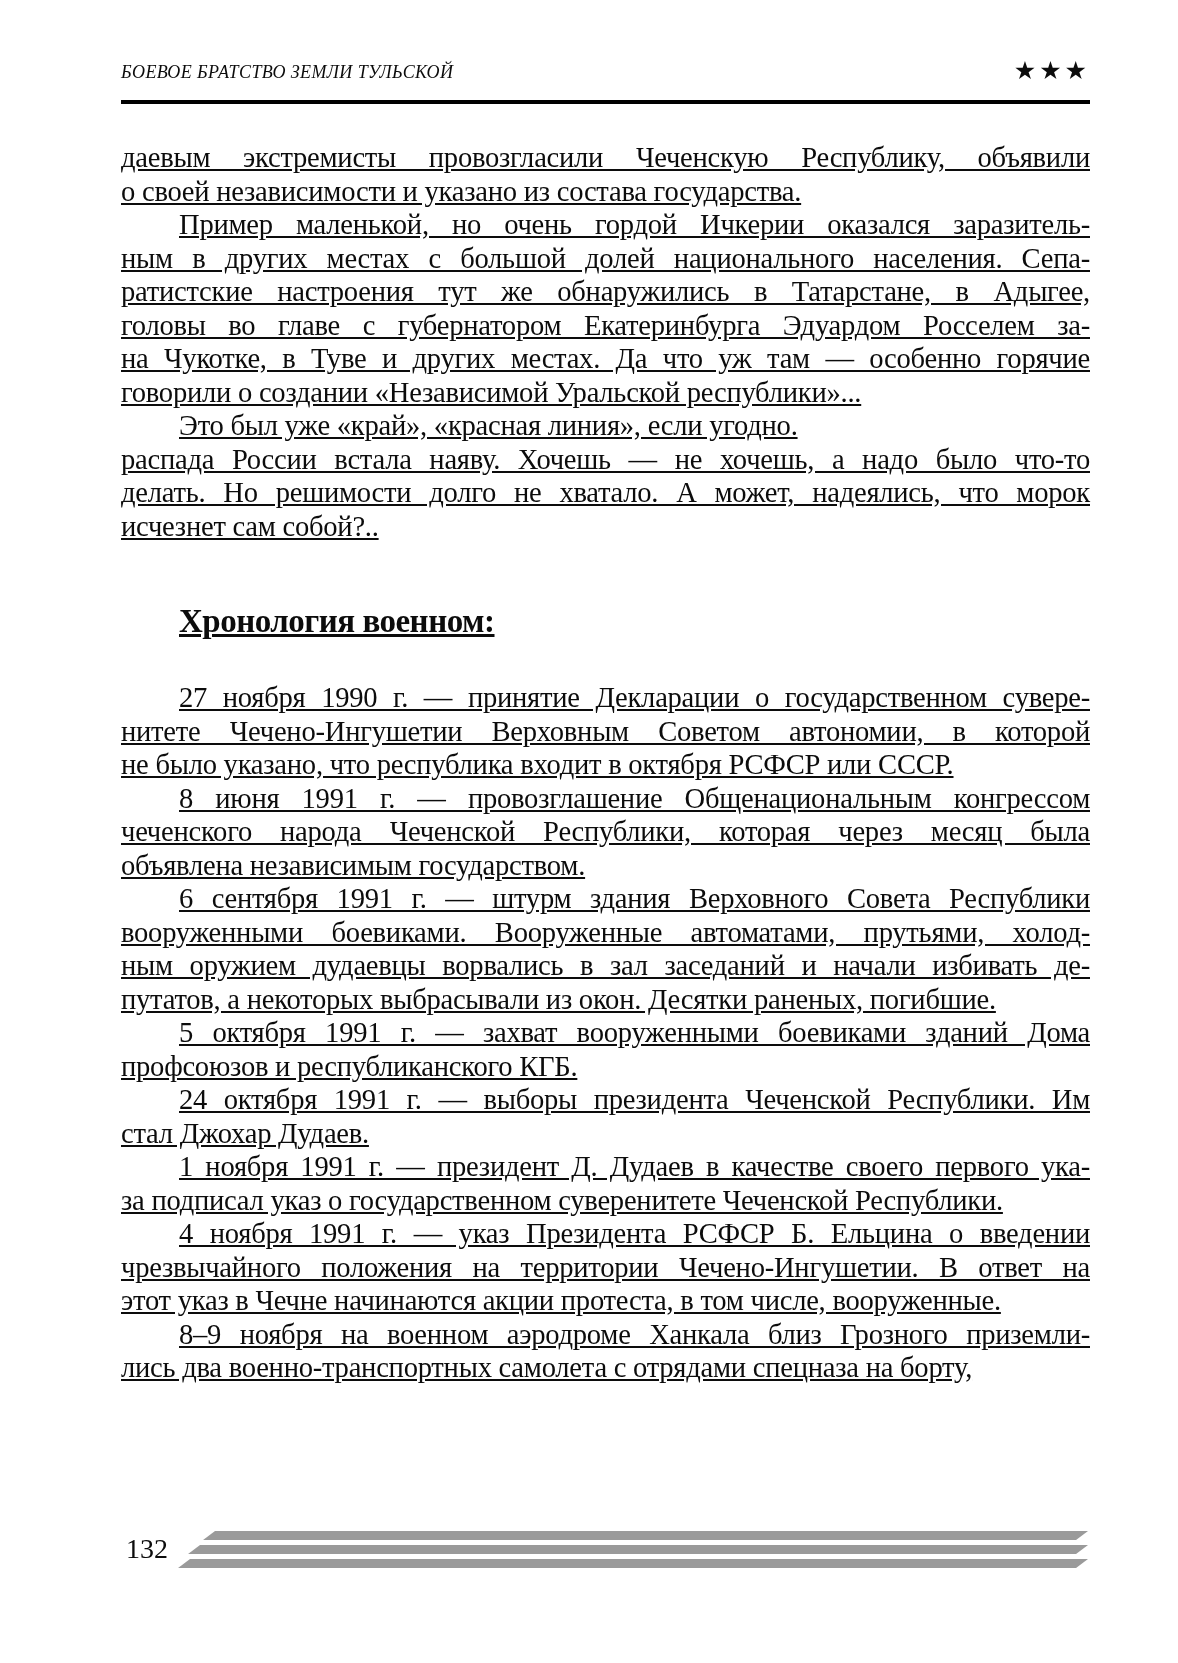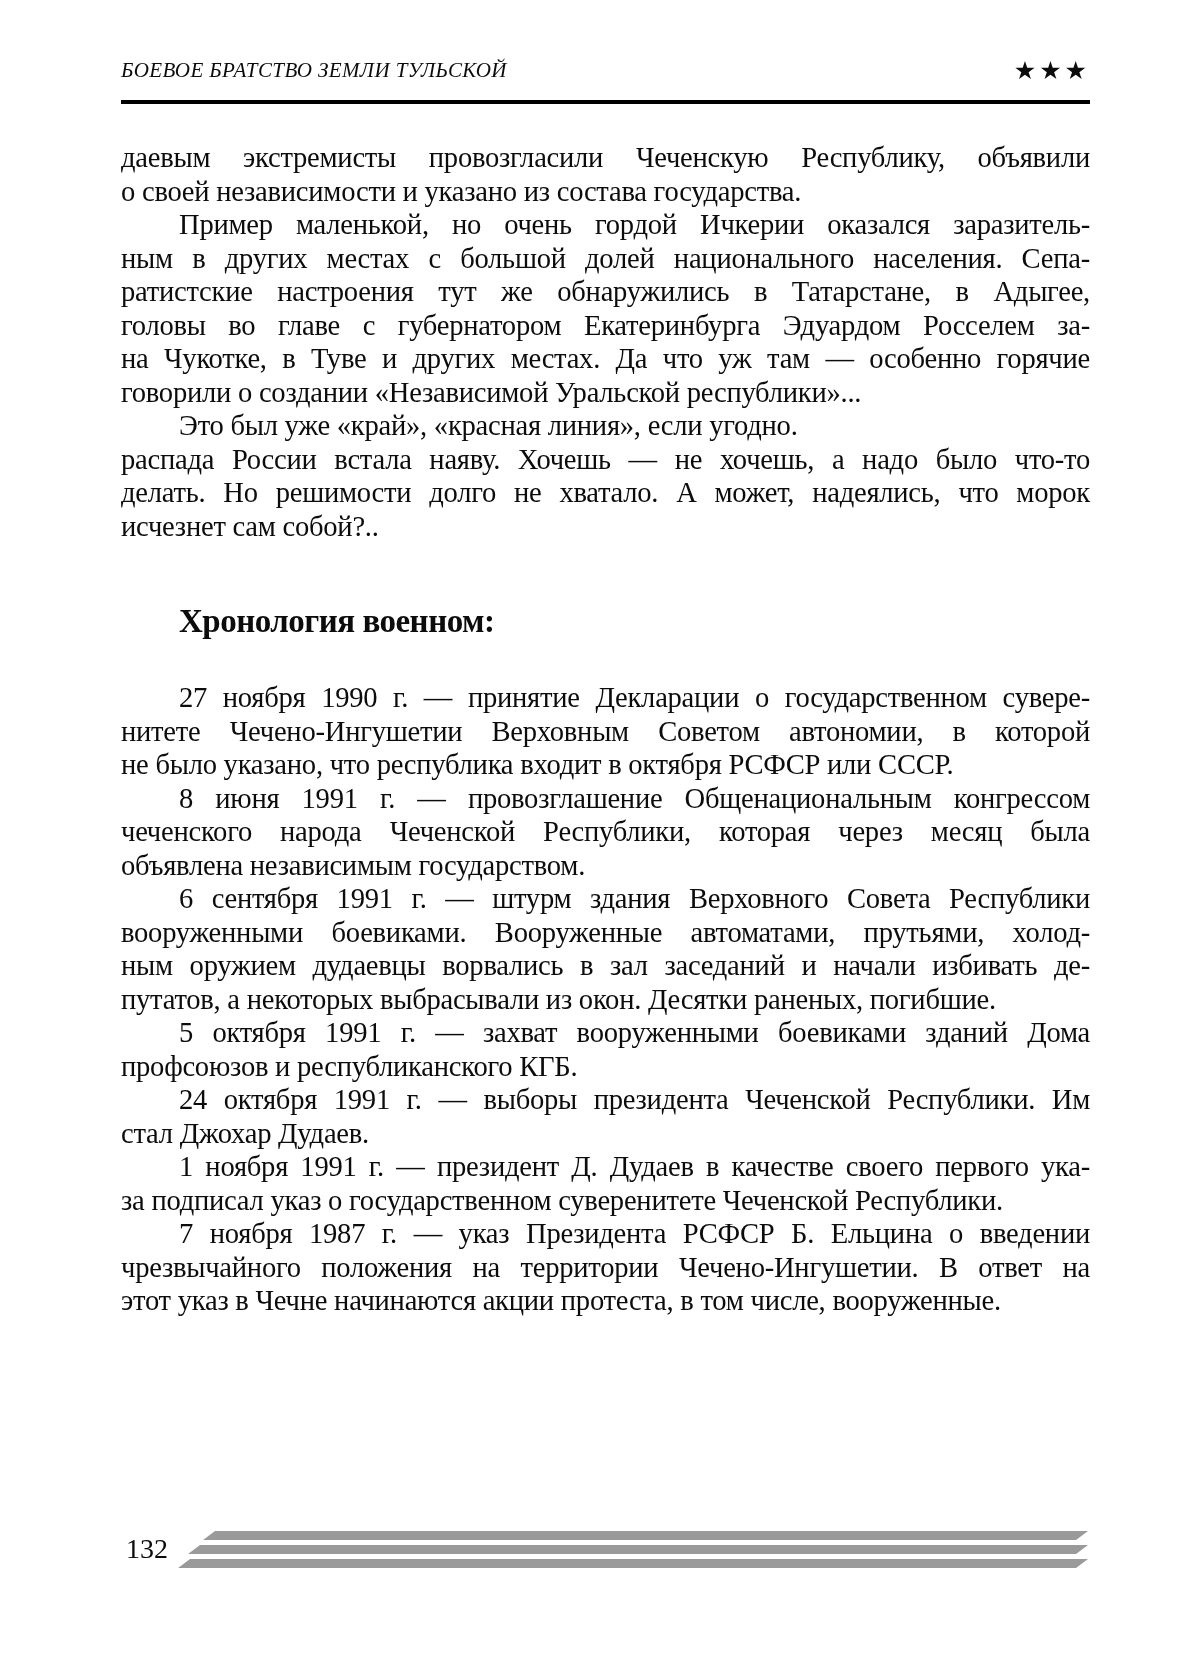--- a/index.html
+++ b/index.html
@@ -12,41 +12,42 @@
     color: #0c0c0c;
     overflow: hidden;
   }
   .header {
     position: absolute;
     left: 121px; width: 969px; top: 58px;
     display: flex; justify-content: space-between; align-items: flex-end;
   }
   .running-title {
     font-style: italic;
-    font-size: 21px;
+    font-size: 18px;
     letter-spacing: 0.4px;
     white-space: nowrap;
   }
   .stars {
     font-size: 25px;
     letter-spacing: 3px;
     line-height: 1;
     white-space: nowrap;
   }
   .rule {
     position: absolute;
     left: 121px; width: 969px; top: 100px; height: 3.5px;
     background: #000;
   }
   .body-text {
     position: absolute;
     left: 121px; top: 141px; width: 969px;
     font-size: 28.6px;
     line-height: 33.5px;
     letter-spacing: -0.25px;
+    text-decoration: underline;
   }
   .para { margin: 0; }
   .line { text-align: justify; text-align-last: justify; white-space: normal; }
   .line.last { text-align-last: auto; text-align: left; }
   .line.first { text-indent: 58px; }
   .heading {
     font-weight: bold;
     font-size: 33px;
     line-height: 36px;
     letter-spacing: -0.5px;
@@ -123,23 +124,27 @@
       </div>
       <div class="para">
         <div class="line first">24 октября 1991 г. — выборы президента Чеченской Республики. Им</div>
         <div class="line last">стал Джохар Дудаев.</div>
       </div>
       <div class="para">
         <div class="line first">1 ноября 1991 г. — президент Д. Дудаев в качестве своего первого ука-</div>
         <div class="line last">за подписал указ о государственном суверенитете Чеченской Республики.</div>
       </div>
       <div class="para">
-        <div class="line first">7 ноября 1987 г. — указ Президента РСФСР Б. Ельцина о введении</div>
+        <div class="line first">4 ноября 1991 г. — указ Президента РСФСР Б. Ельцина о введении</div>
         <div class="line">чрезвычайного положения на территории Чечено-Ингушетии. В ответ на</div>
         <div class="line last">этот указ в Чечне начинаются акции протеста, в том числе, вооруженные.</div>
+      </div>
+      <div class="para">
+        <div class="line first">8–9 ноября на военном аэродроме Ханкала близ Грозного приземли-</div>
+        <div class="line last">лись два военно-транспортных самолета с отрядами спецназа на борту,</div>
       </div>
     </div>
 
   <div class="page-number">132</div>
 
   <div class="stripe stripe-1" style="background: rgb(154, 154, 154);"></div>
   <div class="stripe stripe-2" style="background: rgb(154, 154, 154);"></div>
   <div class="stripe stripe-3" style="background: rgb(154, 154, 154);"></div>
 
 </div>

